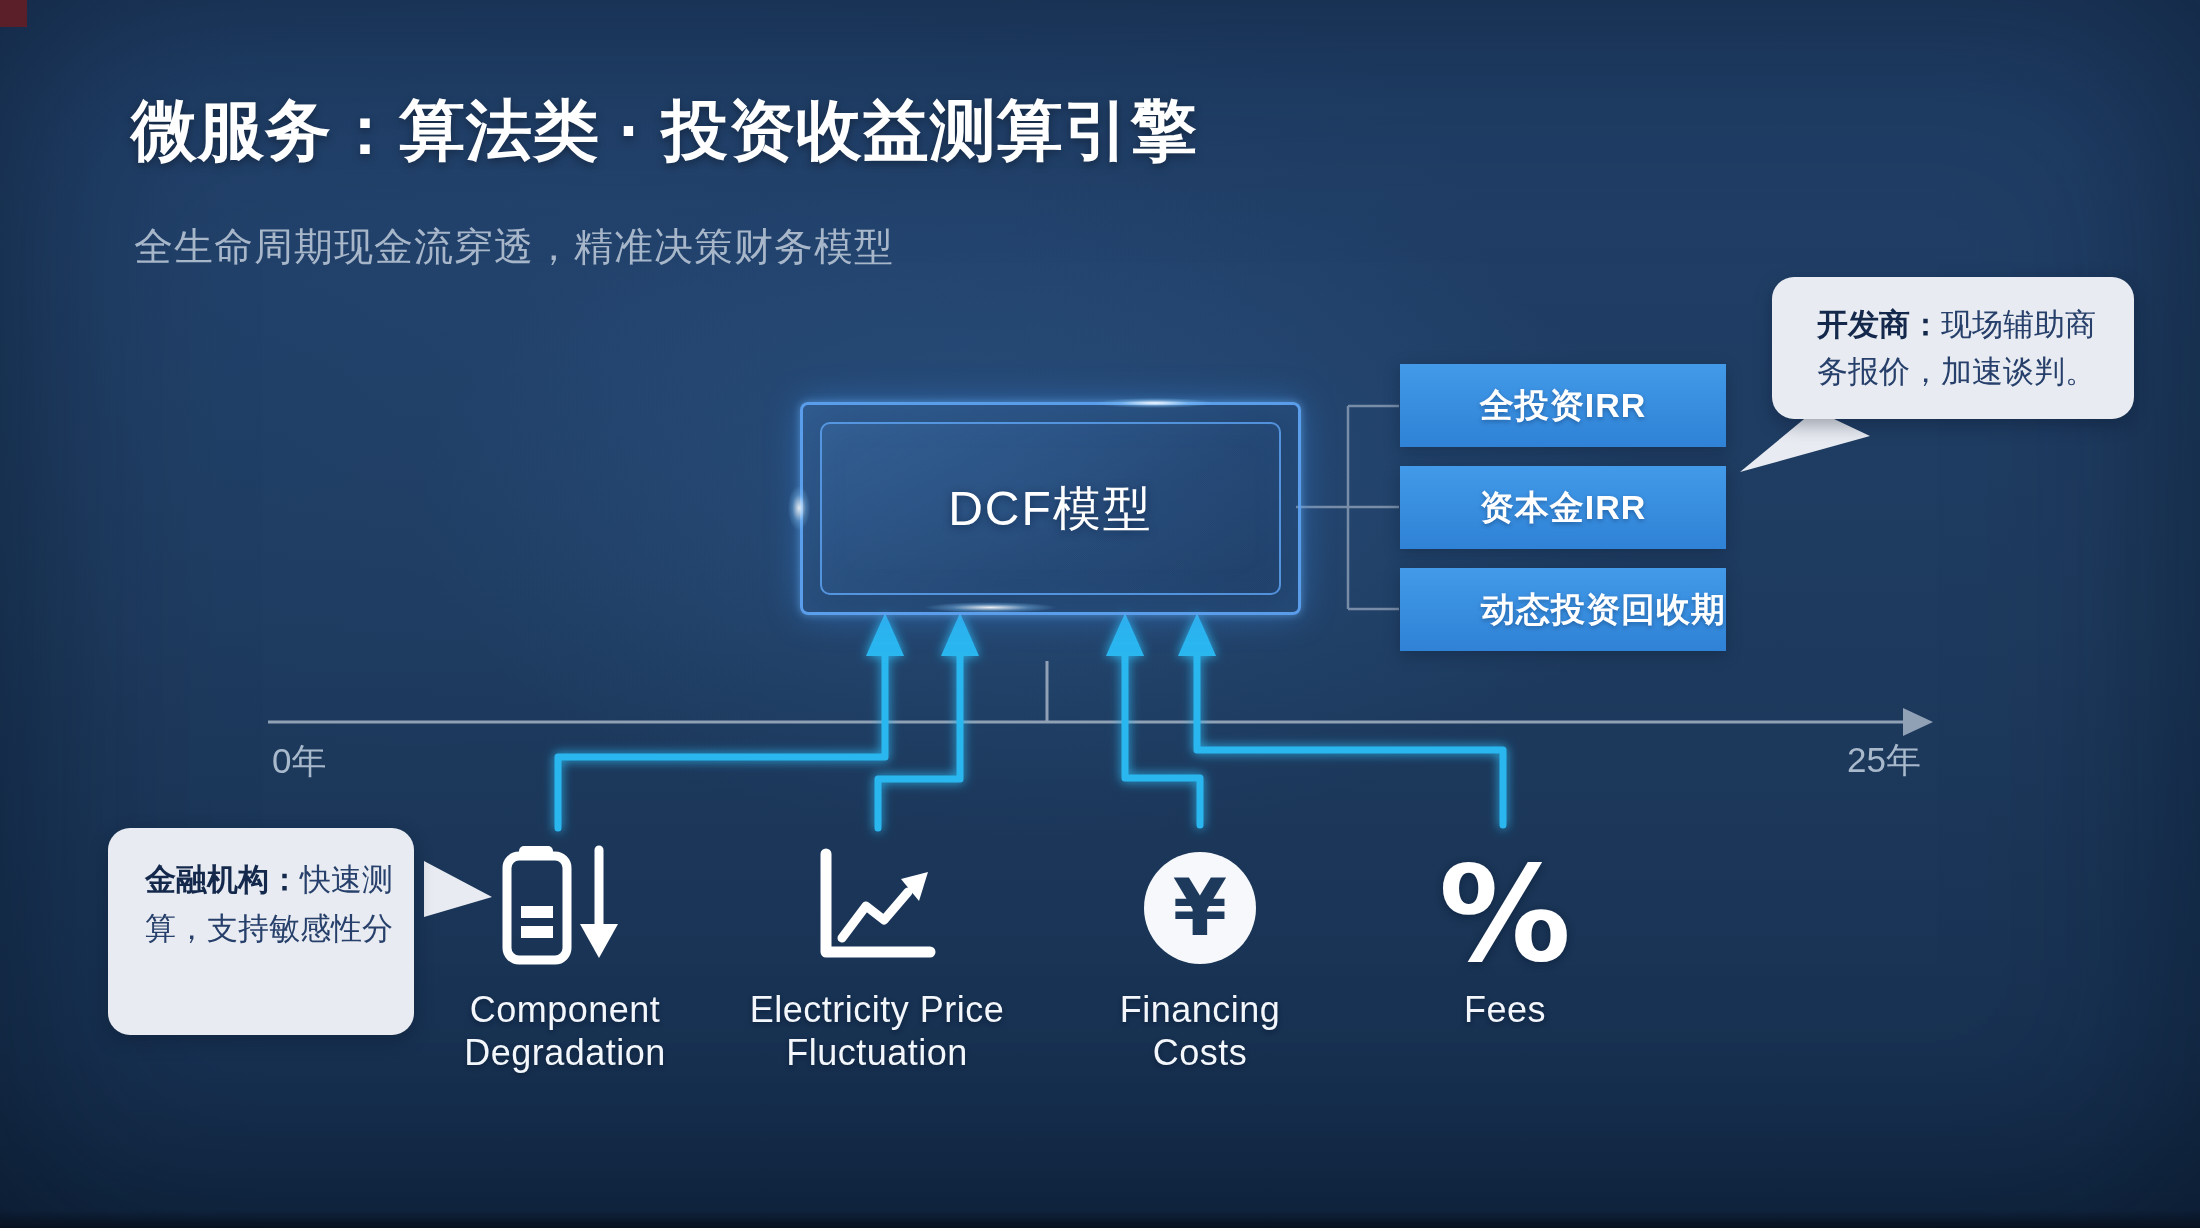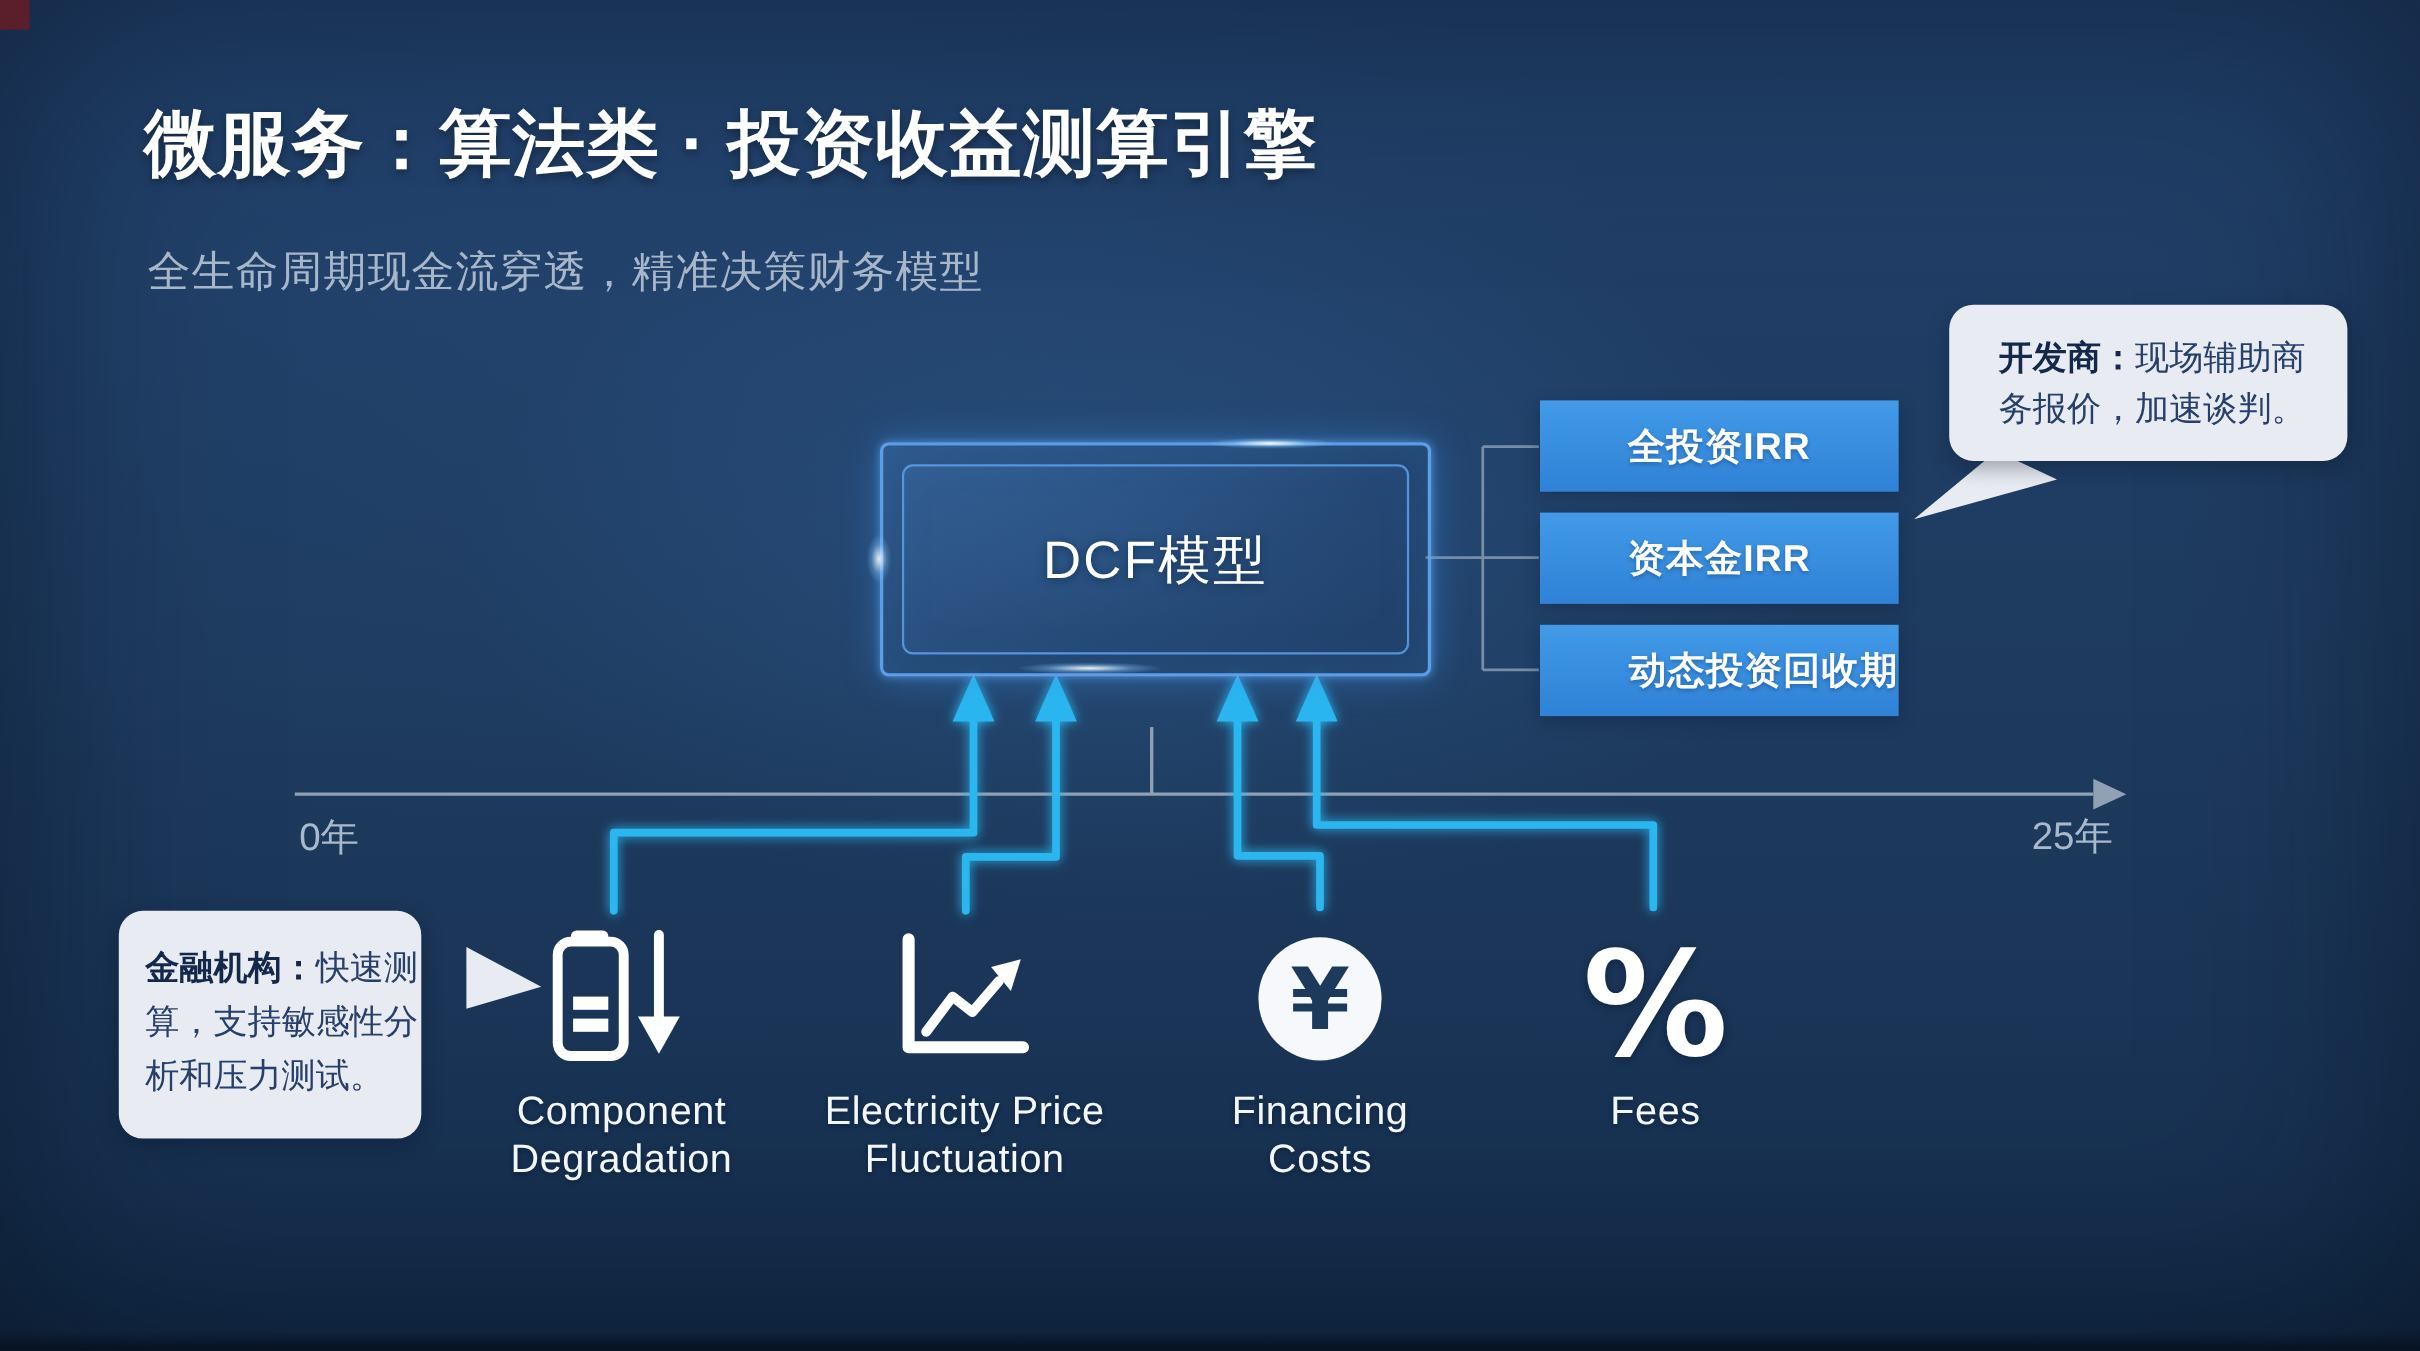--- a/index.html
+++ b/index.html
@@ -56,21 +56,21 @@
     box-shadow:0 4px 14px rgba(8,25,50,0.35);
   }
   .out1{top:364px;} .out2{top:466px;} .out3{top:568px;justify-content:flex-end;}
 
   
   .callout{
     position:absolute;background:#e8ebf1;border-radius:22px;box-sizing:border-box;
     color:#27406b;box-shadow:0 6px 18px rgba(8,20,40,0.35);
   }
   .callout-dev{left:1772px;top:277px;width:362px;height:142px;padding:24px 45px;font-size:31px;line-height:47px;}
-  .callout-fin{left:108px;top:828px;width:275px;height:207px;padding:27px 24px;font-size:31px;line-height:49px;}
+  .callout-fin{left:108px;top:828px;width:306px;height:207px;padding:27px 37px;font-size:31px;line-height:49px;}
   .co-line{white-space:nowrap;}
   .co-line b{font-weight:700;color:#14284c;}
 
   
   .input-item{position:absolute;top:840px;width:320px;text-align:center;color:#f3f7fb;}
   .item1{left:405px;} .item2{left:717px;} .item3{left:1040px;} .item4{left:1345px;}
   .icon-wrap{height:126px;display:flex;align-items:flex-end;justify-content:center;margin-bottom:22px;}
   .in-line{font-size:36px;line-height:43px;letter-spacing:0.5px;text-shadow:0 2px 5px rgba(0,15,35,0.45);}
   .pct-glyph{font-family:"DejaVu Sans","Liberation Sans",sans-serif;font-size:132px;font-weight:700;line-height:104px;color:#ffffff;text-shadow:0 2px 8px rgba(0,15,35,0.4);}
 
@@ -152,21 +152,20 @@
       <b>开发商：</b><span>现场辅助商</span>
     </div>
     <div class="co-line">务报价，加速谈判。</div>
   </div>
 
   <div class="callout callout-fin">
     <div class="co-line">
       <b>金融机构：</b><span>快速测</span>
     </div>
     <div class="co-line">算，支持敏感性分</div>
-    <div class="co-line">析和压力测试。</div>
   </div>
 
   <div class="input-item item1">
     <div class="icon-wrap">
       <svg width="140" height="122" viewBox="0 0 140 122">
         <rect x="24" y="2" width="34" height="14" rx="5" fill="#ffffff"></rect>
         <rect x="12" y="12" width="60" height="104" rx="12" fill="none" stroke="#ffffff" stroke-width="9"></rect>
         <rect x="26" y="62" width="32" height="12" fill="#ffffff"></rect>
         <rect x="26" y="82" width="32" height="12" fill="#ffffff"></rect>
         <line x1="104" y1="6" x2="104" y2="82" stroke="#ffffff" stroke-width="9" stroke-linecap="round"></line>

